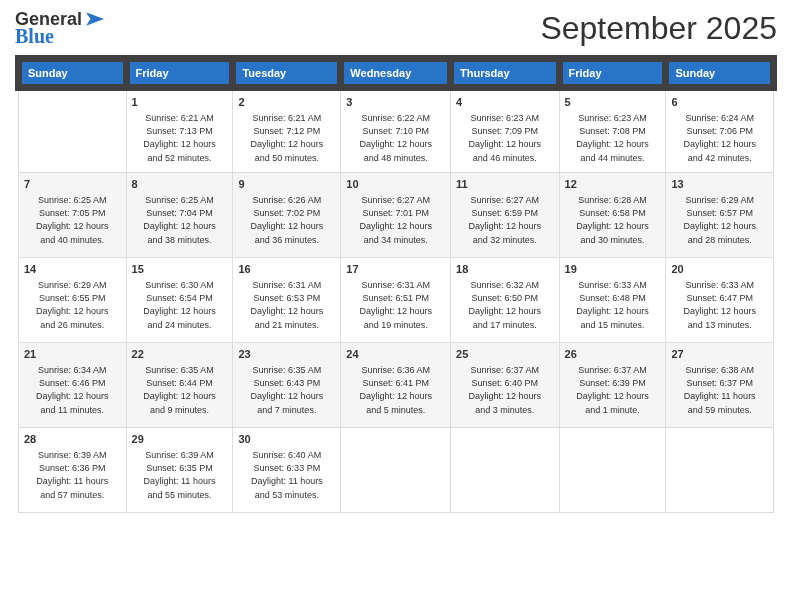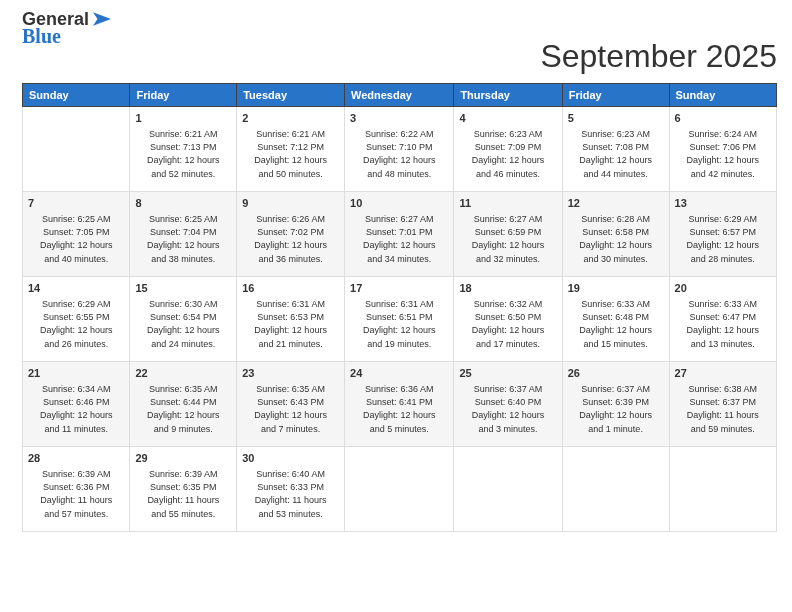--- a/index.html
+++ b/index.html
@@ -7,21 +7,21 @@
       font-family: Arial, sans-serif;
       background: #fff;
       width: 792px;
       height: 612px;
       overflow: hidden;
     }
     .page {
       width: 792px;
       height: 612px;
       background: #fff;
-      padding: 10px 15px 10px 22px;
+      padding: 10px 15px 10px 15px;
     }
     .header {
       display: flex;
       justify-content: space-between;
       align-items: flex-start;
       margin-bottom: 8px;
     }
     .logo {
       display: flex;
       flex-direction: column;
@@ -37,21 +37,20 @@
       width: 18px;
       height: 14px;
       margin-left: 4px;
     }
     .logo-row {
       display: flex;
       align-items: center;
     }
     .title-area {
       text-align: left;
-      margin-top: 28px;
     }
     .month-title {
       font-size: 32px;
       color: #333;
       font-weight: normal;
     }
     .location {
       font-size: 13px;
       color: #555;
     }
@@ -60,21 +59,21 @@
       border-collapse: collapse;
       font-size: 10px;
     }
     thead tr th {
       background-color: #2874c8;
       color: #fff;
       text-align: left;
       padding: 5px 6px;
       font-size: 11px;
       font-weight: bold;
-      border: 1px solid #404040;
+      border: 7px solid #404040;
     }
     tbody tr td {
       vertical-align: top;
       border: 1px solid #ddd;
       padding: 4px 5px;
       width: 113px;
       height: 85px;
       color: #333;
       font-size: 9.5px;
       line-height: 1.4;

